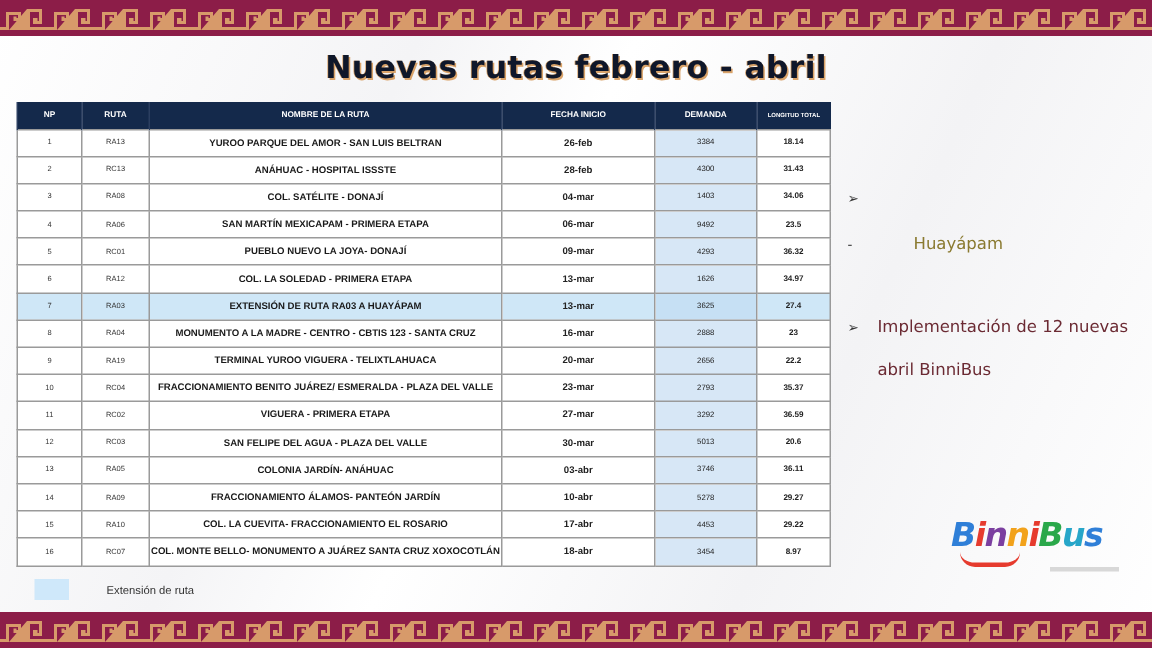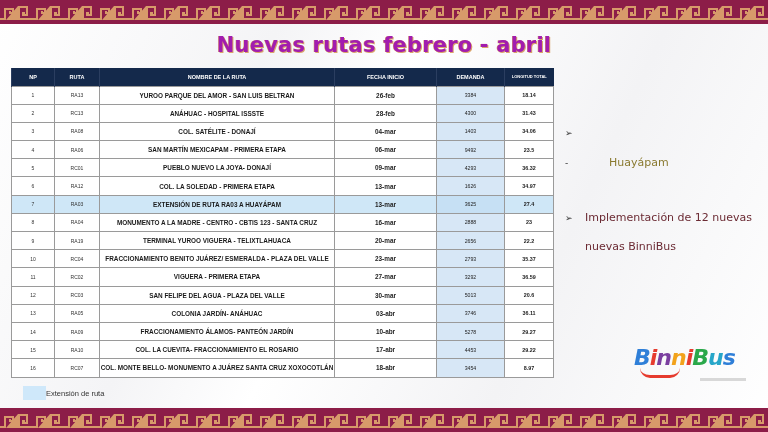--- a/index.html
+++ b/index.html
@@ -17,21 +17,21 @@
     .greca.top { top: 0; }
     .greca.bottom { top: 408px; height: 24px; }
     .greca svg { display: block; }
 
     .title {
       position: absolute; top: 33px; left: 0; width: 768px;
       text-align: center;
       font-family: "DejaVu Sans", sans-serif;
       font-weight: bold;
       font-size: 21px;
-      color: #a21caf;
+      color: #0f172a;
       letter-spacing: 0.2px;
       text-shadow: 1px 1px 0 #d9a36a, -0.5px 0 0 #d9a36a;
     }
 
     .table-wrap {
       position: absolute; left: 11px; top: 68px; width: 542px;
     }
     table {
       width: 100%;
       border-collapse: collapse;
@@ -63,21 +63,21 @@
     td.dem { background: #d7e7f6; font-size: 5.2px; }
     td.len { font-size: 5.4px; font-weight: bold; }
     tr.ext td { background: #cfe7f7; }
     tr.ext td.dem { background: #c6e0f4; }
 
     .legend {
       position: absolute; left: 23px; top: 386px; height: 14px;
       display: flex; align-items: center;
     }
     .legend-swatch { width: 23px; height: 14px; background: #cfe8fa; }
-    .legend-label { margin-left: 0; font-size: 7.5px; color: #333; }
+    .legend-label { margin-left: 25px; font-size: 7.5px; color: #333; }
 
     .bullets {
       position: absolute; left: 565px; top: 128px; width: 200px;
       font-family: "DejaVu Sans", sans-serif;
     }
     .b-item { display: flex; align-items: baseline; position: absolute; left: 0; white-space: nowrap; }
     .b-marker { width: 20px; font-size: 9px; color: #333; }
     .b-text { font-size: 11px; color: #6b2a33; }
     .b-sub { color: #8a7a30; margin-left: 24px; }
 
@@ -280,21 +280,21 @@
   <div class="b-item" style="top:28px;">
     <span class="b-marker">-</span>
     <span class="b-text b-sub">Huayápam</span>
   </div>
   <div class="b-item" style="top:83px;">
     <span class="b-marker">➢</span>
     <span class="b-text">Implementación de 12 nuevas</span>
   </div>
   <div class="b-item" style="top:112px;">
     <span class="b-marker"></span>
-    <span class="b-text">nuevas BinniBus</span>
+    <span class="b-text">abril BinniBus</span>
   </div>
 </div>
 
 <div class="logo" id="logo"><span style="color: rgb(47, 127, 216);">B</span><span style="color: rgb(230, 59, 46);">i</span><span style="color: rgb(123, 63, 160);">n</span><span style="color: rgb(242, 162, 27);">n</span><span style="color: rgb(230, 59, 46);">i</span><span style="color: rgb(42, 168, 74);">B</span><span style="color: rgb(39, 166, 201);">u</span><span style="color: rgb(47, 127, 216);">s</span></div>
 <div class="logo-smile"></div>
 <div class="logo-sub"></div>
 
 <div class="greca bottom">
   <svg width="768" height="24" viewBox="0 0 768 24">
     <rect x="0" y="3" width="768" height="18" fill="url(#gr)"></rect>

